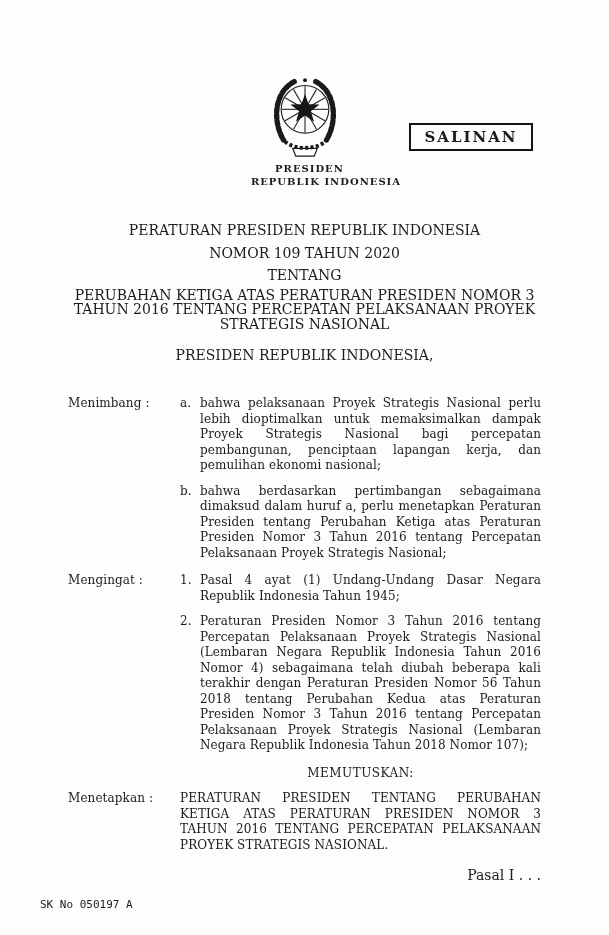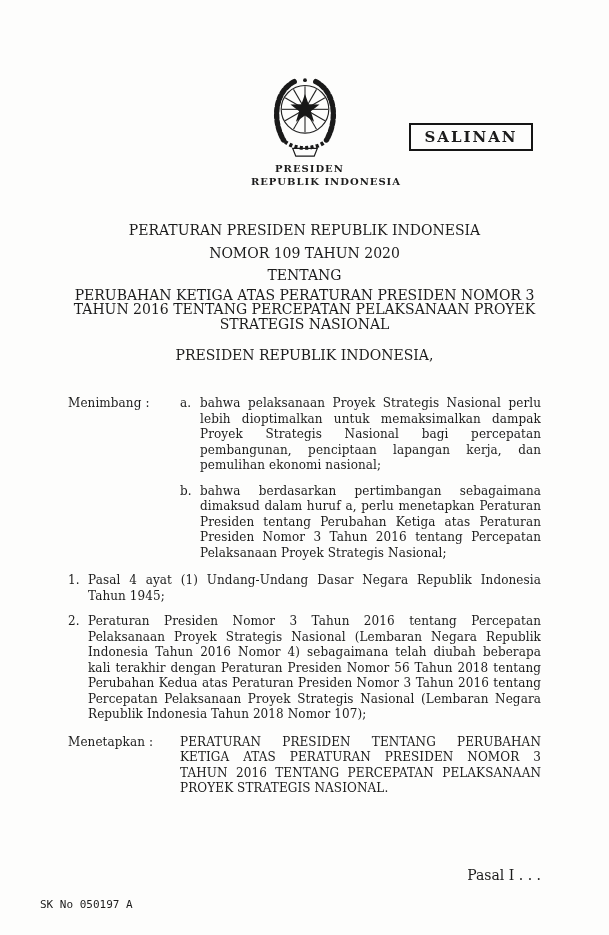--- a/index.html
+++ b/index.html
@@ -128,32 +128,34 @@
           <div class="item-text">bahwa pelaksanaan Proyek Strategis Nasional perlu lebih dioptimalkan untuk memaksimalkan dampak Proyek Strategis Nasional bagi percepatan pembangunan, penciptaan lapangan kerja, dan pemulihan ekonomi nasional;</div>
         </div>
         <div class="item">
           <span class="marker">b.</span>
           <div class="item-text">bahwa berdasarkan pertimbangan sebagaimana dimaksud dalam huruf a, perlu menetapkan Peraturan Presiden tentang Perubahan Ketiga atas Peraturan Presiden Nomor 3 Tahun 2016 tentang Percepatan Pelaksanaan Proyek Strategis Nasional;</div>
         </div>
       </div>
     </div>
 
     <div class="clause">
+      <div class="clause-label">Mengingat :</div>
       <div class="clause-content">
         <div class="item">
           <span class="marker">1.</span>
           <div class="item-text">Pasal 4 ayat (1) Undang-Undang Dasar Negara Republik Indonesia Tahun 1945;</div>
         </div>
         <div class="item">
           <span class="marker">2.</span>
           <div class="item-text">Peraturan Presiden Nomor 3 Tahun 2016 tentang Percepatan Pelaksanaan Proyek Strategis Nasional (Lembaran Negara Republik Indonesia Tahun 2016 Nomor 4) sebagaimana telah diubah beberapa kali terakhir dengan Peraturan Presiden Nomor 56 Tahun 2018 tentang Perubahan Kedua atas Peraturan Presiden Nomor 3 Tahun 2016 tentang Percepatan Pelaksanaan Proyek Strategis Nasional (Lembaran Negara Republik Indonesia Tahun 2018 Nomor 107);</div>
         </div>
       </div>
     </div>
 
+    <div class="memutuskan">MEMUTUSKAN:</div>
 
     <div class="clause">
       <div class="clause-label">Menetapkan :</div>
       <div class="clause-content decision-text">PERATURAN PRESIDEN TENTANG PERUBAHAN KETIGA ATAS PERATURAN PRESIDEN NOMOR 3 TAHUN 2016 TENTANG PERCEPATAN PELAKSANAAN PROYEK STRATEGIS NASIONAL.</div>
     </div>
 
   </div>
 
   <div class="pasal">Pasal I . . .</div>
   <div class="serial">SK No 050197 A</div>

